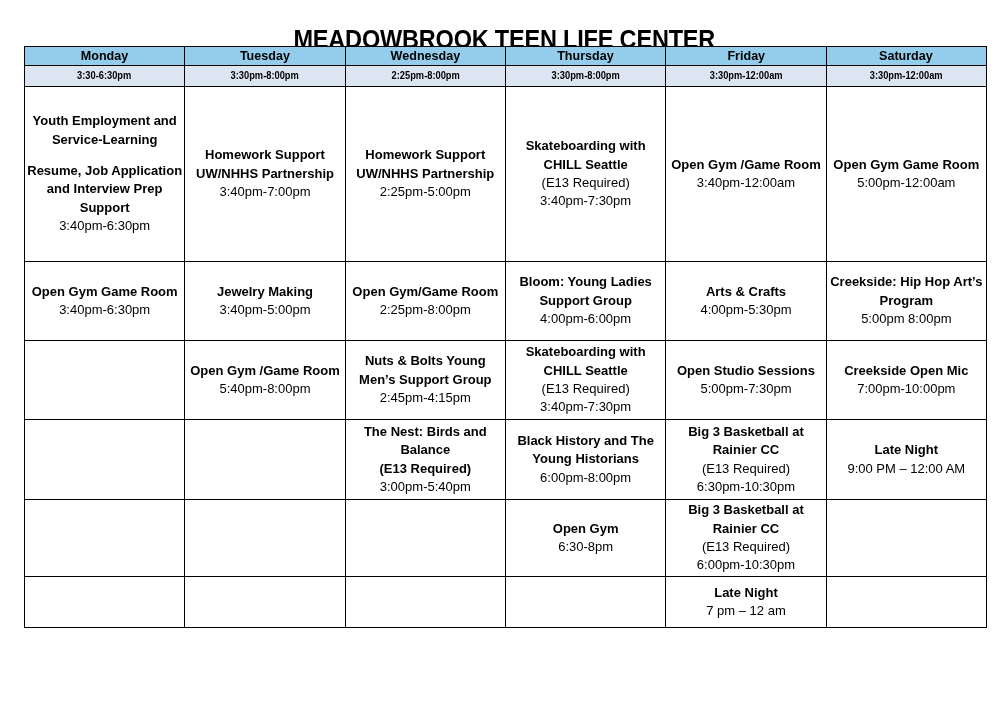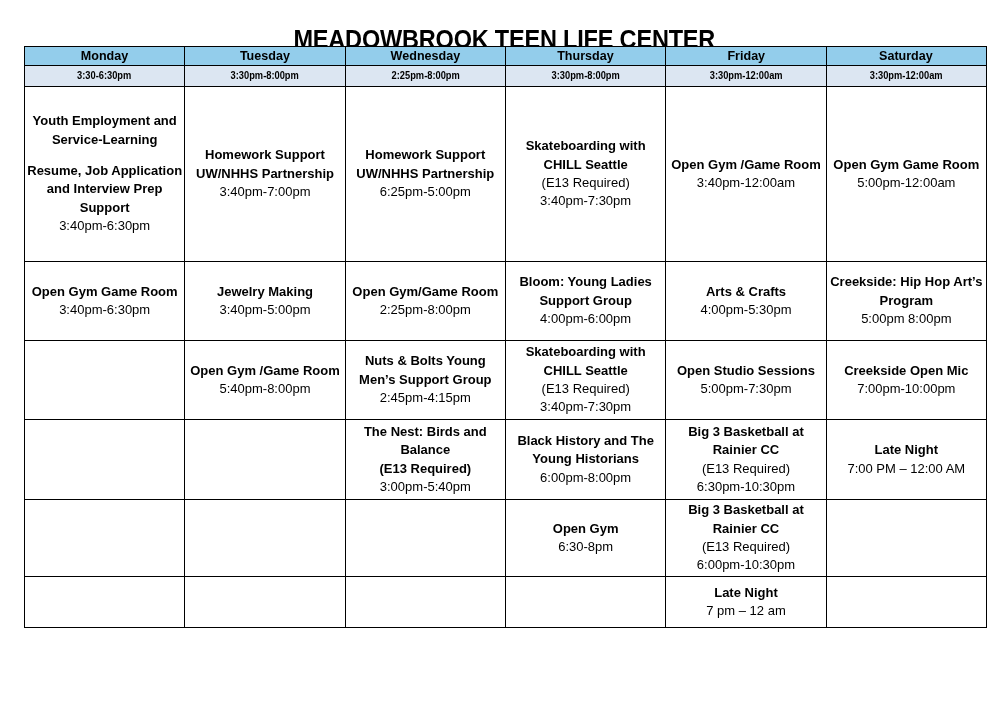--- a/index.html
+++ b/index.html
@@ -157,21 +157,21 @@
             <span class="spacer"></span>
             <span class="ttl">Resume, Job Application and Interview Prep Support</span>
             <span class="sub">3:40pm-6:30pm</span>
           </td>
           <td class="cell r1">
             <span class="ttl">Homework Support UW/NHHS Partnership</span>
             <span class="sub">3:40pm-7:00pm</span>
           </td>
           <td class="cell r1">
             <span class="ttl">Homework Support UW/NHHS Partnership</span>
-            <span class="sub">6:25pm-5:00pm</span>
+            <span class="sub">2:25pm-5:00pm</span>
           </td>
           <td class="cell r1">
             <span class="ttl">Skateboarding with CHILL Seattle</span>
             <span class="sub">(E13 Required)</span>
             <span class="sub">3:40pm-7:30pm</span>
           </td>
           <td class="cell r1">
             <span class="ttl">Open Gym /Game Room</span>
             <span class="sub">3:40pm-12:00am</span>
           </td>
@@ -242,21 +242,21 @@
             <span class="ttl">Black History and The Young Historians</span>
             <span class="sub">6:00pm-8:00pm</span>
           </td>
           <td class="cell r4">
             <span class="ttl">Big 3 Basketball at Rainier CC</span>
             <span class="sub">(E13 Required)</span>
             <span class="sub">6:30pm-10:30pm</span>
           </td>
           <td class="cell r4">
             <span class="ttl">Late Night</span>
-            <span class="sub">7:00 PM – 12:00 AM</span>
+            <span class="sub">9:00 PM – 12:00 AM</span>
           </td>
         </tr>
         <tr>
           <td class="cell r6 empty"></td>
           <td class="cell r6 empty"></td>
           <td class="cell r6 empty"></td>
           <td class="cell r6">
             <span class="ttl">Open Gym</span>
             <span class="sub">6:30-8pm</span>
           </td>

